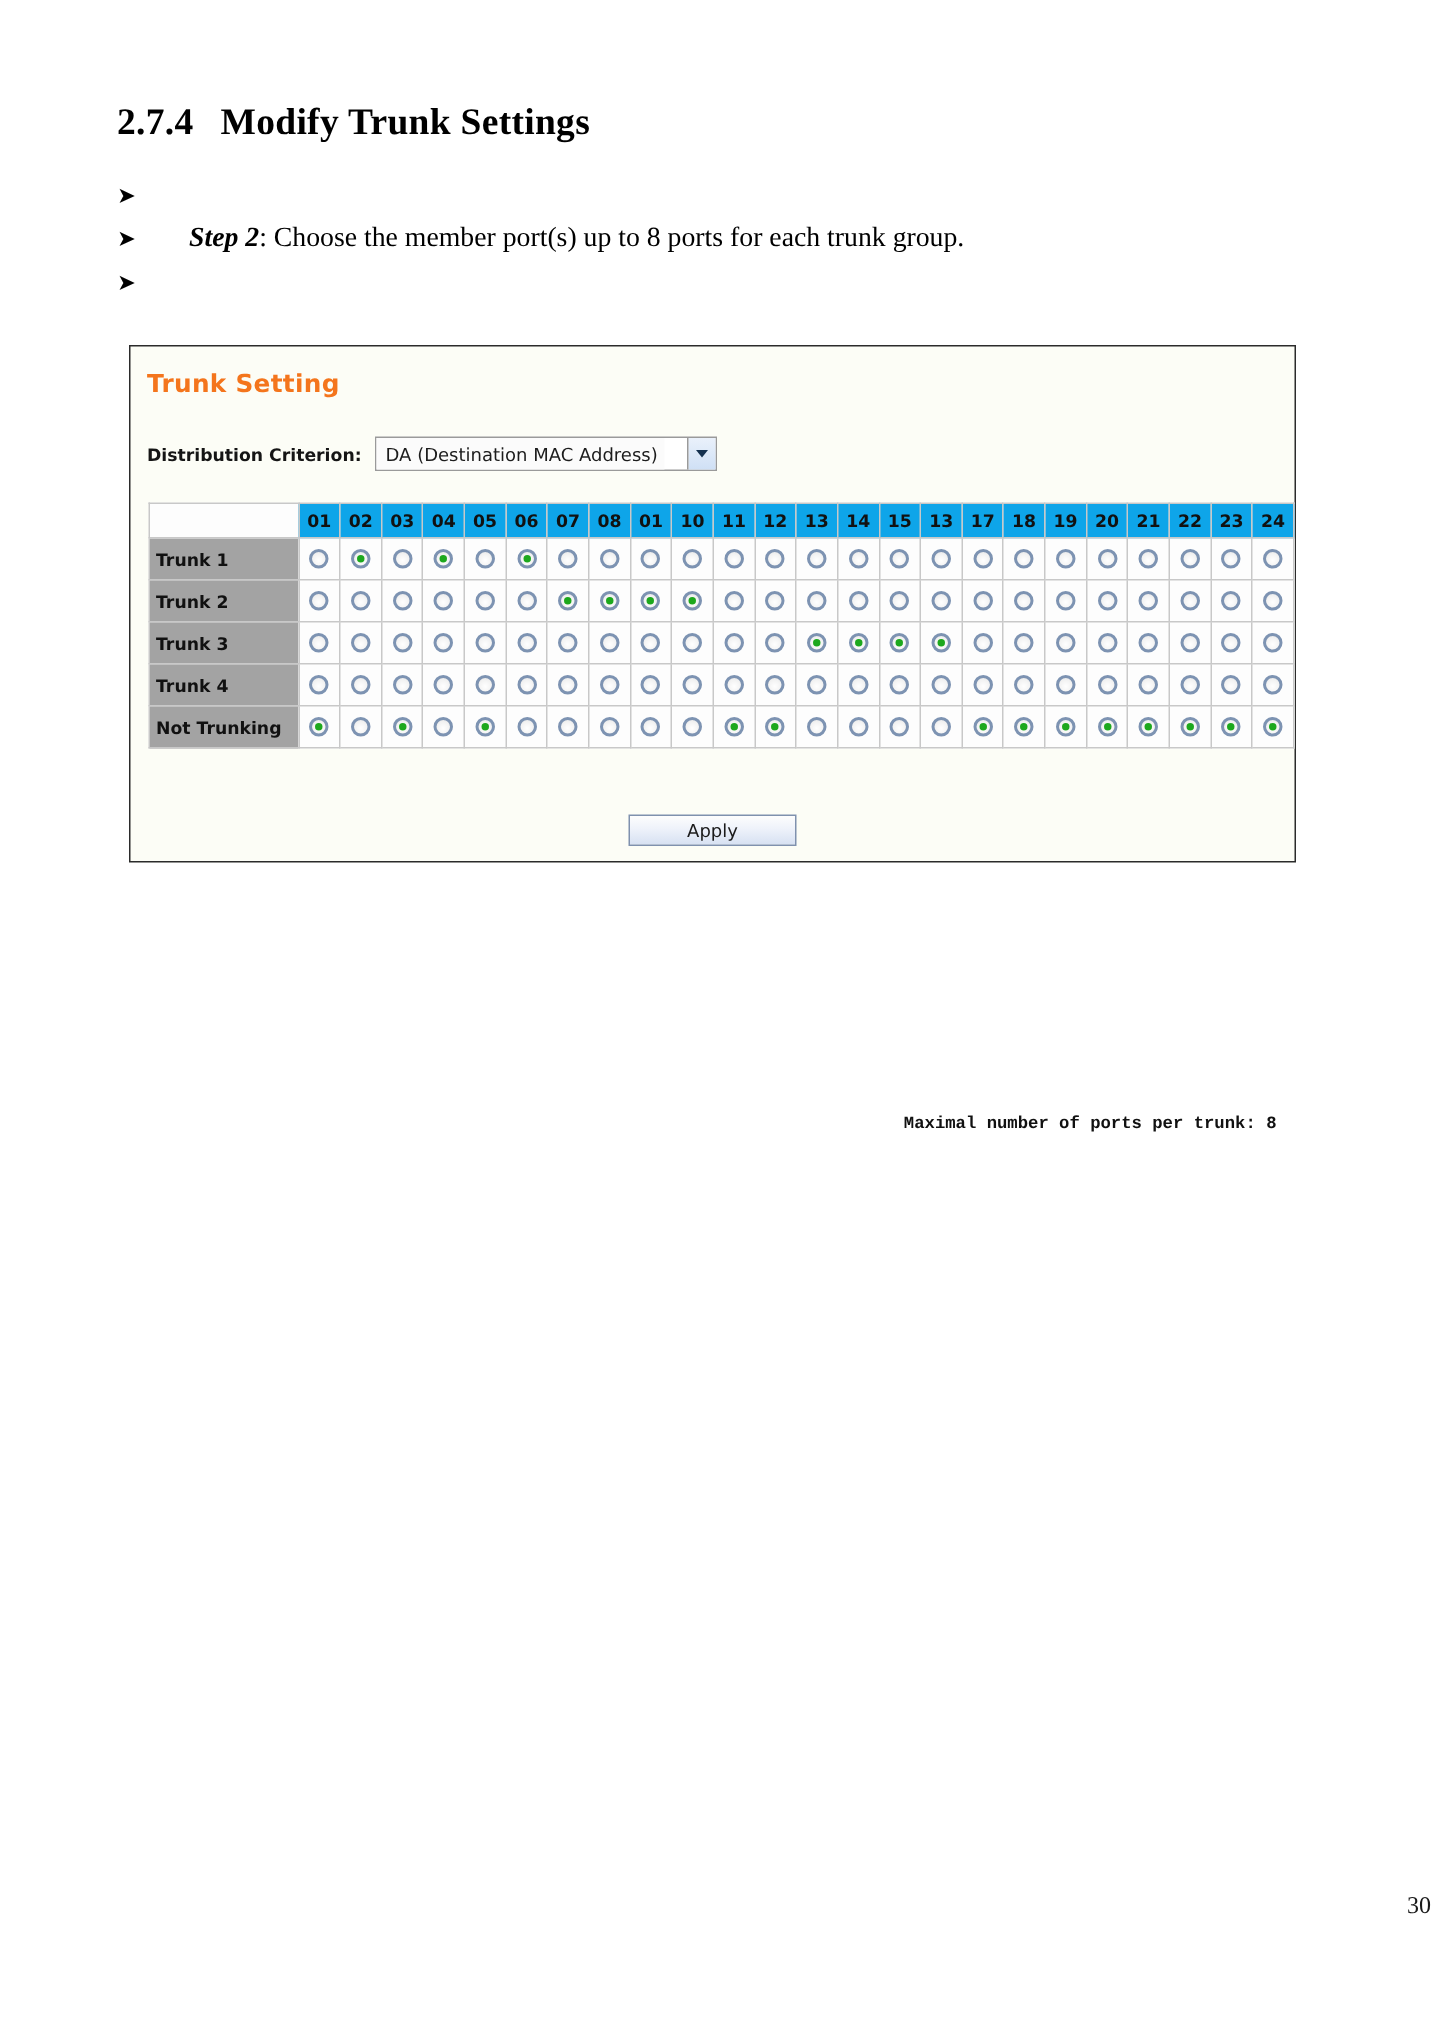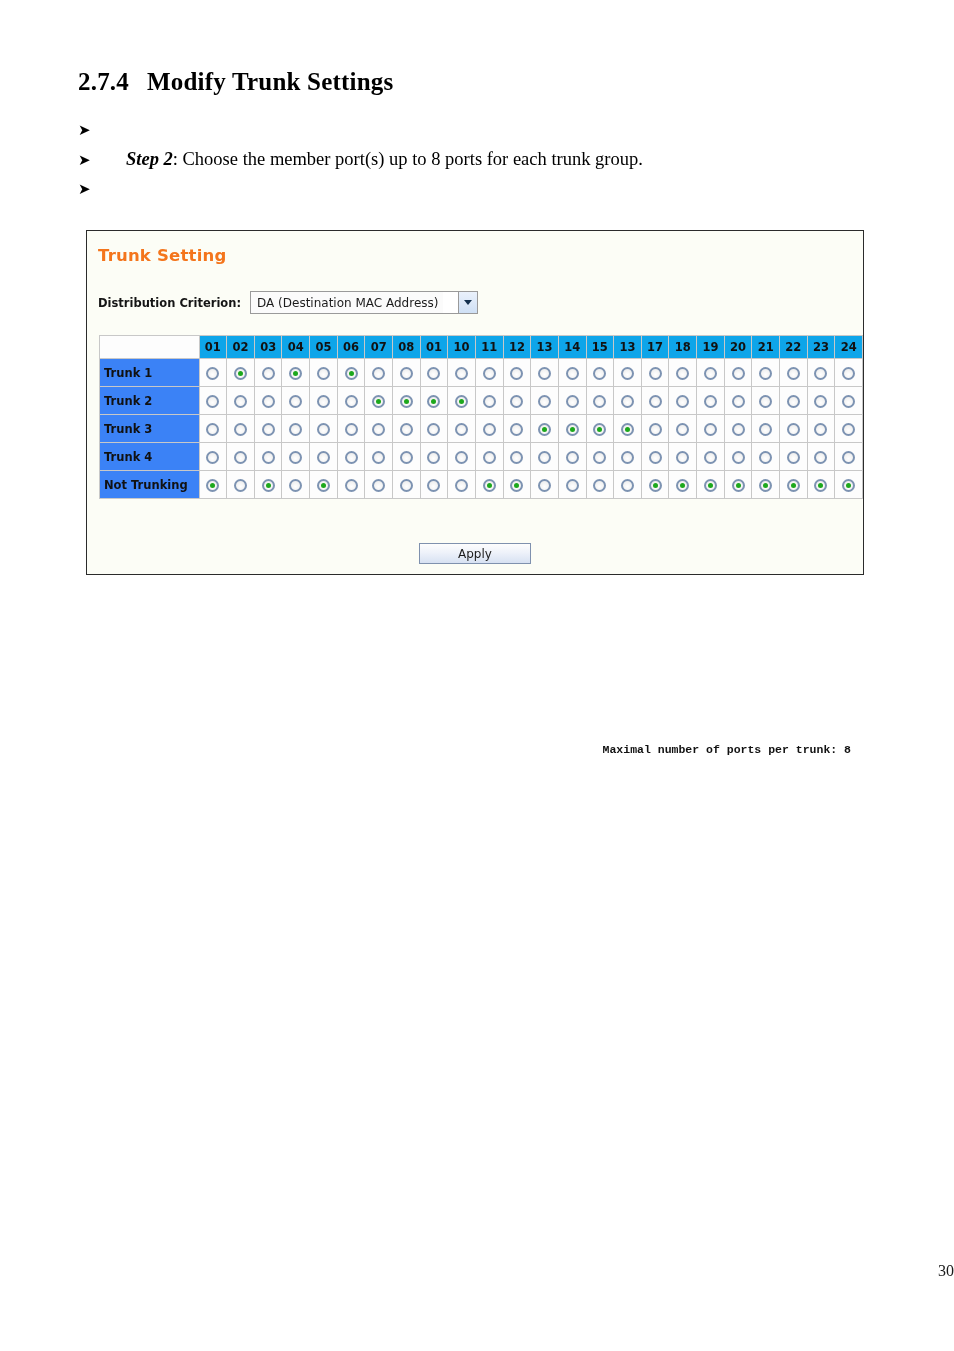--- a/index.html
+++ b/index.html
@@ -166,21 +166,21 @@
   .port-table td.row-label {
     width: 95px;
     height: 27px;
     font-family: "DejaVu Sans", sans-serif;
     font-weight: bold;
     font-size: 11.5px;
     color: #111;
     padding-left: 4px;
     vertical-align: middle;
     white-space: nowrap;
-    background: #3b82f6;
+    background: #a3a3a3;
   }
   .port-table td.radio-cell {
     height: 27px;
     text-align: center;
     vertical-align: middle;
     background: #fdfdfd;
   }
   .radio {
     display: inline-block;
     width: 13px;

